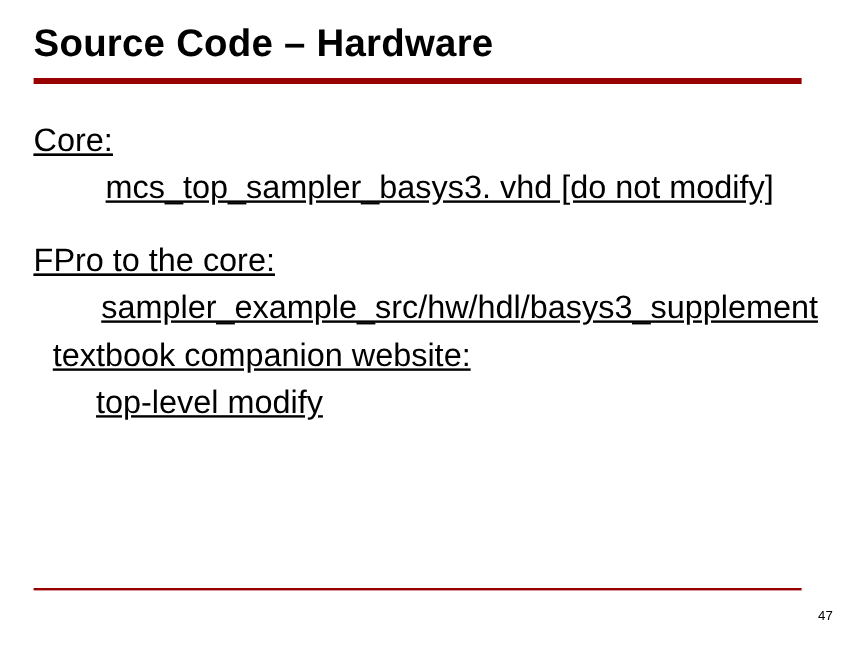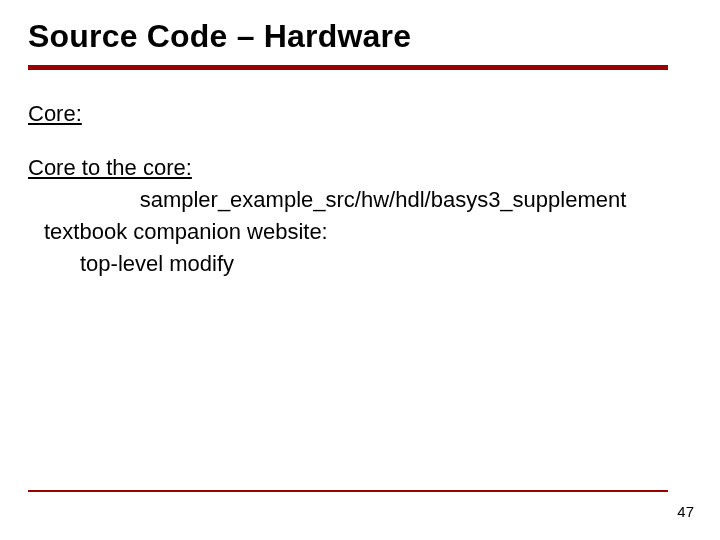--- a/index.html
+++ b/index.html
@@ -17,61 +17,63 @@
     margin-bottom: 10px;
     letter-spacing: 0.2px;
   }
   .title-rule {
     height: 5px;
     background: #990000;
     width: 640px;
     margin-bottom: 28px;
   }
   .body {
-    font-size: 22px;
+    font-size: 27px;
     line-height: 1.45;
     color: #000;
+    text-decoration: underline;
   }
   .underline { text-decoration: underline; }
   .indent-1 { padding-left: 60px; }
   .indent-2 { padding-left: 46px; text-align: center; }
   .indent-3 { padding-left: 16px; }
   .indent-4 { padding-left: 52px; }
   .gap { height: 22px; }
   .footer-rule {
     position: absolute;
     left: 28px;
     bottom: 48px;
     width: 640px;
     height: 2px;
     background: #990000;
   }
   .page-num {
     position: absolute;
     right: 26px;
     bottom: 20px;
-    font-size: 15px;
+    font-size: 11px;
     color: #000;
     margin-left: 28px;
   }
 </style>
 </head>
 <body>
 
 <div class="slide">
 
   <div class="title">Source Code – Hardware</div>
   <div class="title-rule"></div>
 
   <div class="body">
     <div class="underline">Core:</div>
+    <div class="indent-1">mcs_top_sampler_basys3. vhd [do not modify]</div>
 
     <div class="gap"></div>
 
-    <div class="underline">Core to the core:</div>
+    <div class="underline">FPro to the core:</div>
     <div class="indent-2">sampler_example_src/hw/hdl/basys3_supplement</div>
     <div class="indent-3">textbook companion website:</div>
     <div class="indent-4">top-level modify</div>
   </div>
 
   <div class="footer-rule"></div>
   <div class="page-num">47</div>
 
 </div>
 

